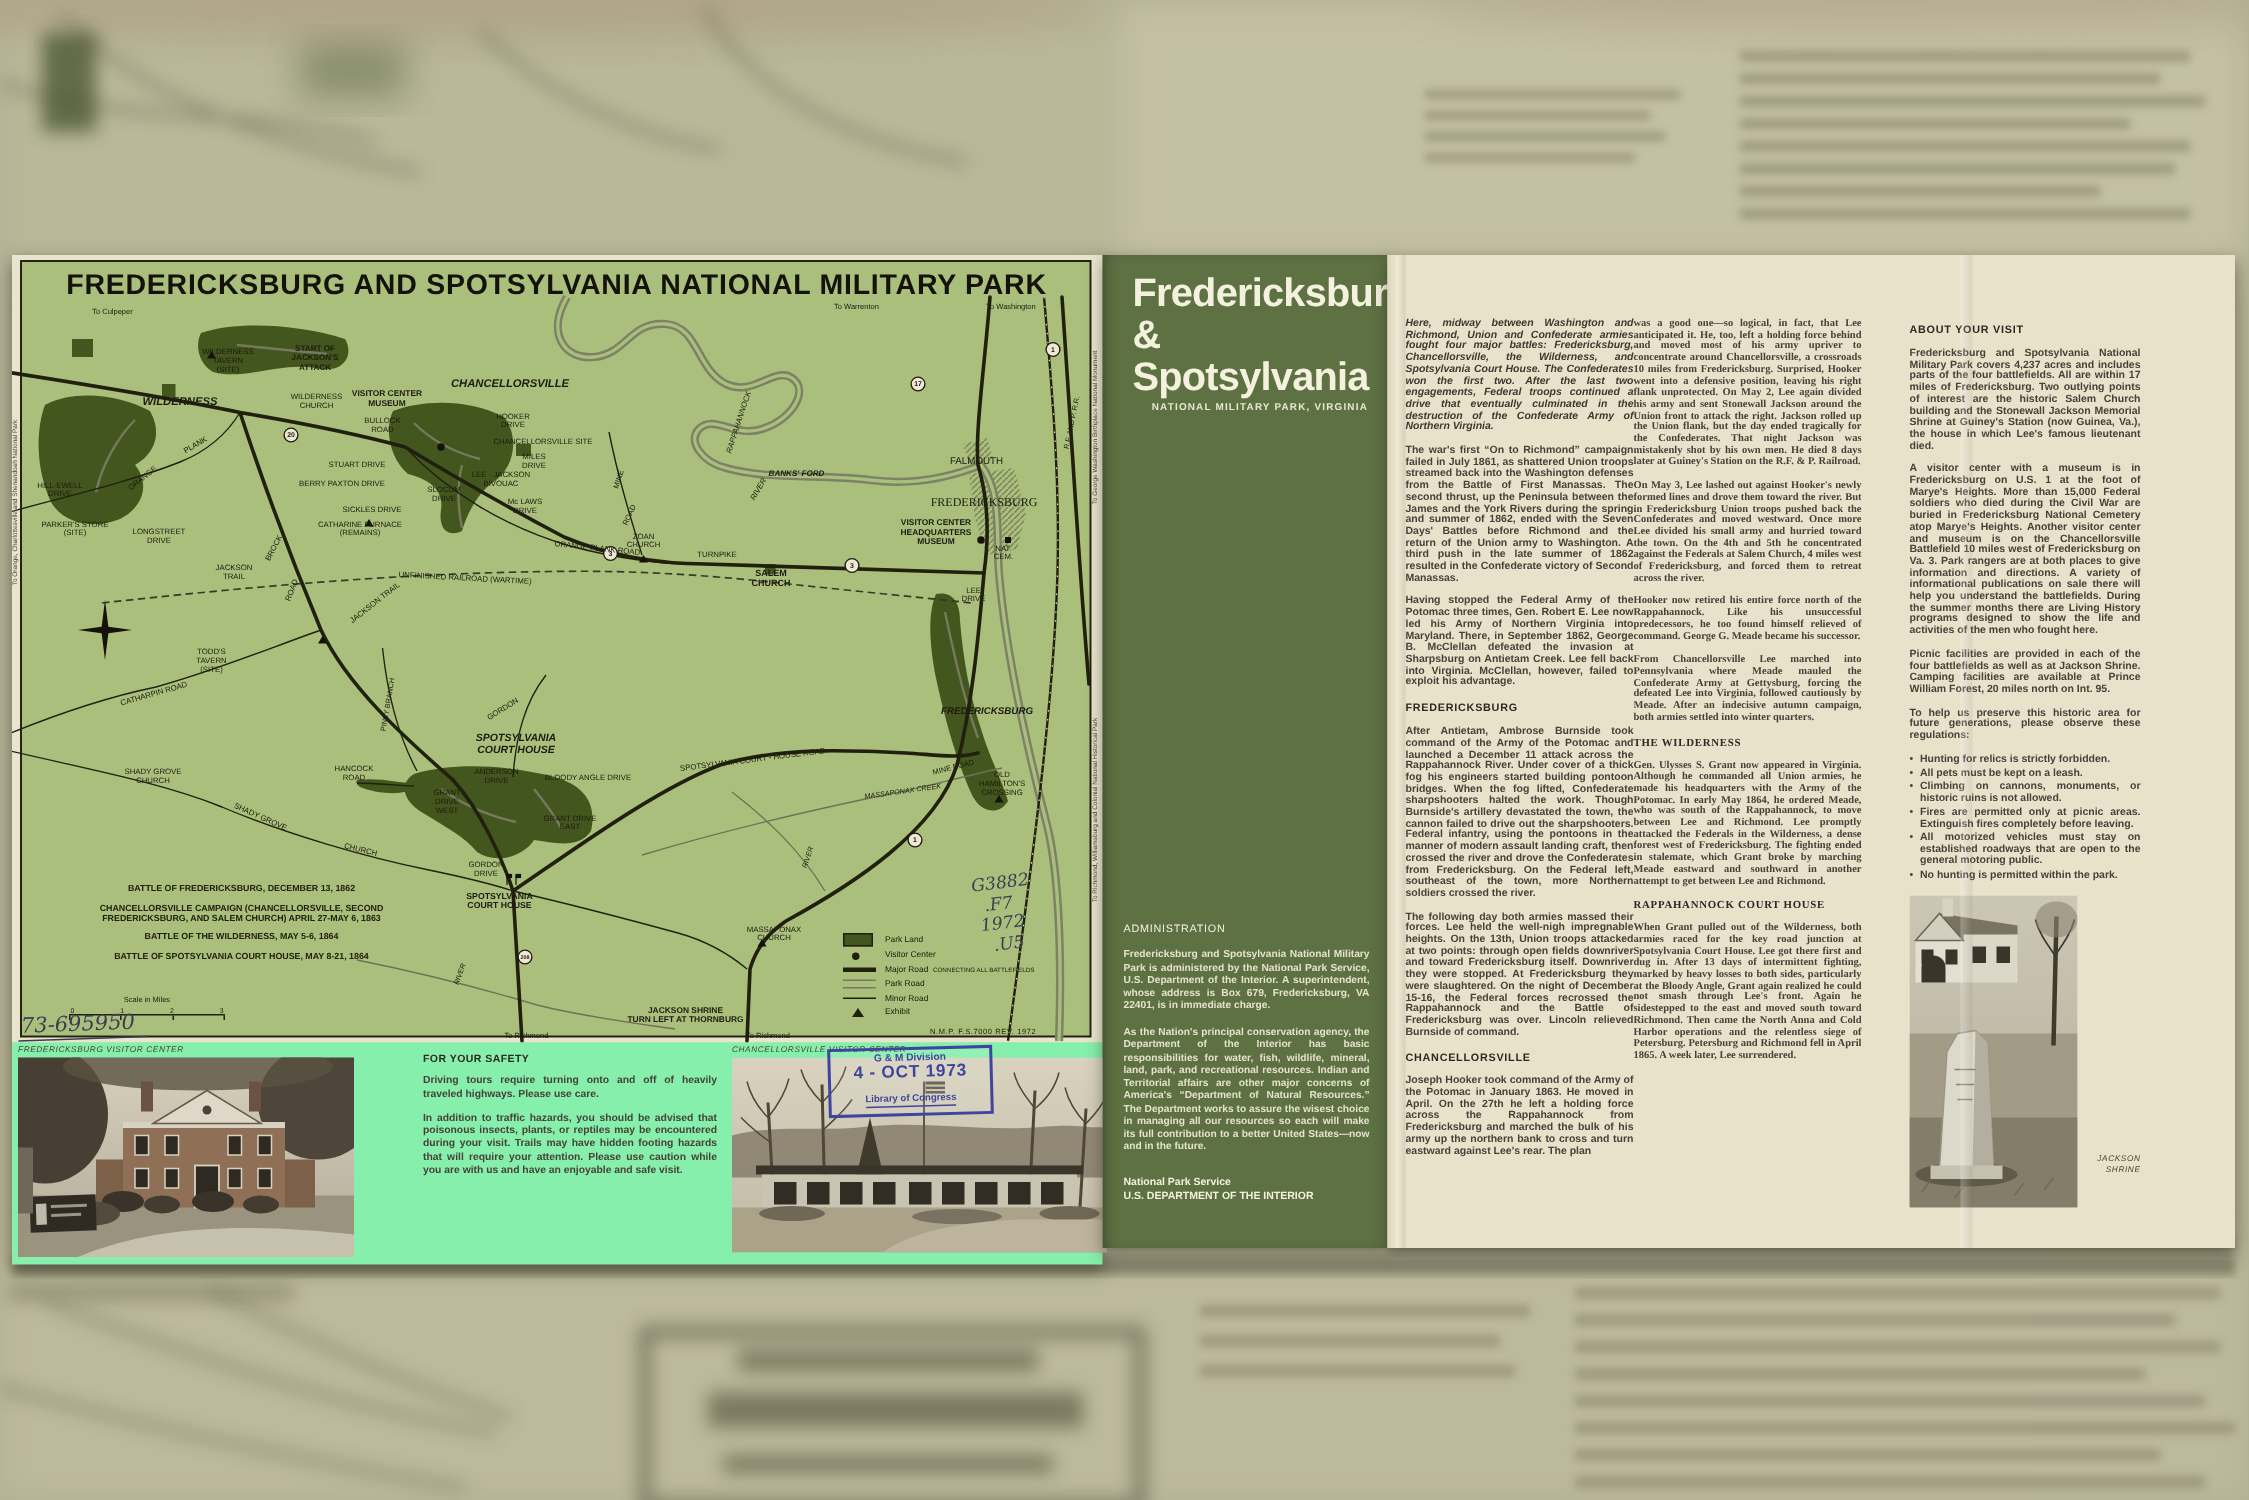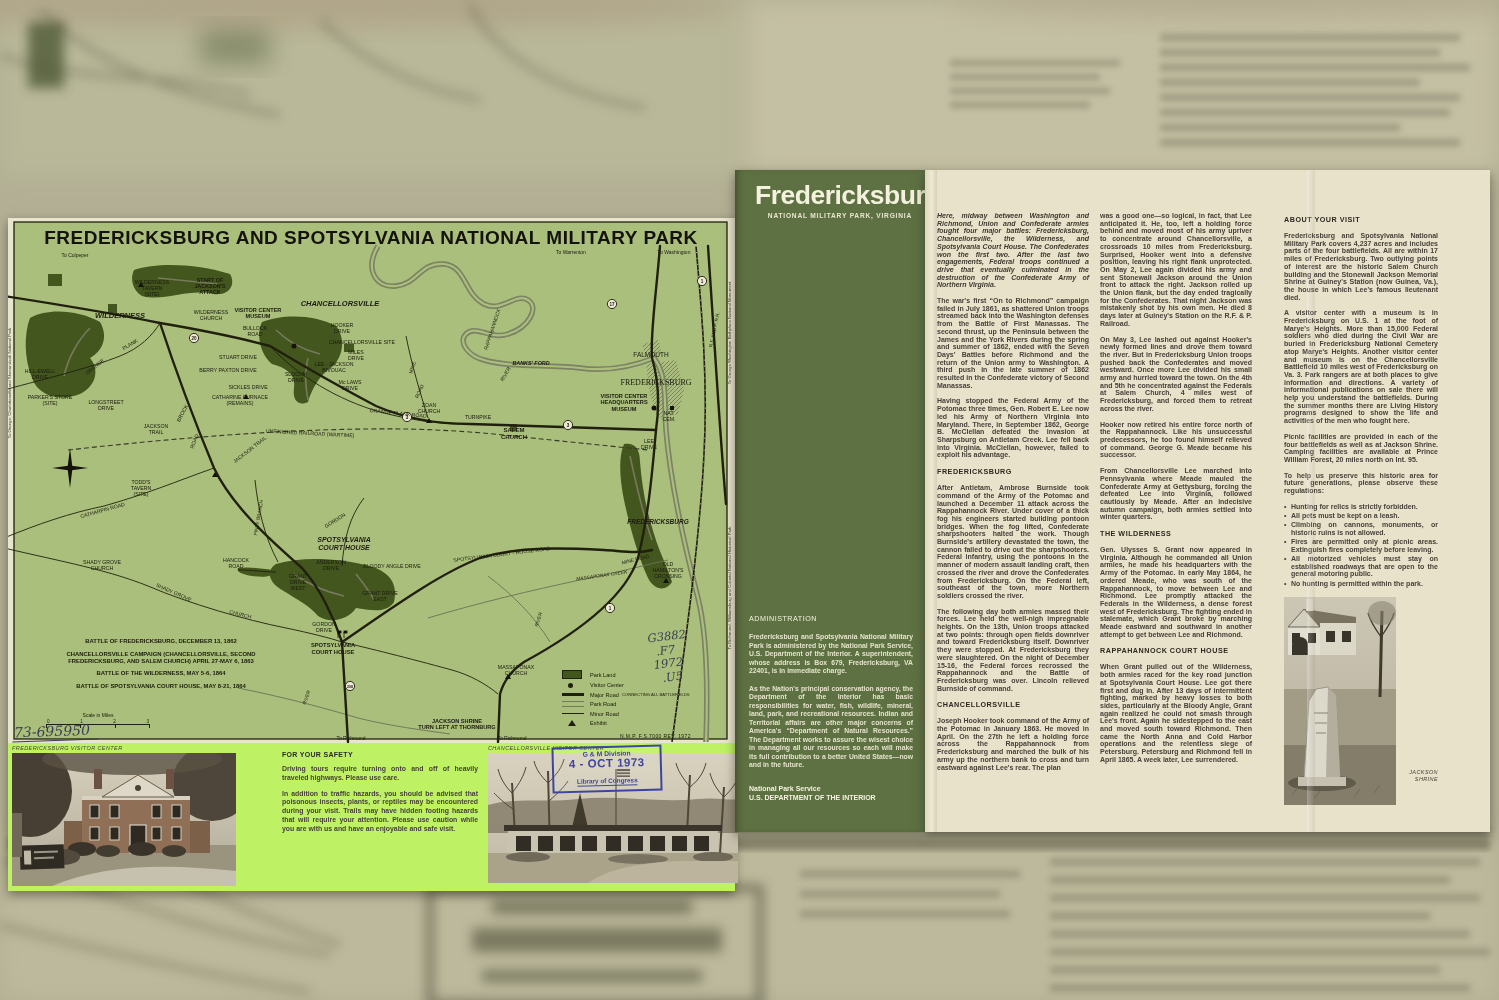--- a/index.html
+++ b/index.html
@@ -1,21 +1,21 @@
 <!DOCTYPE html>
 <html><head>
 <meta charset="utf-8">
 <style>
   html,body { margin:0; padding:0; background:#b2af94; }
   .stage { position:relative; width:1499px; height:1000px; overflow:hidden;
            font-family:"Liberation Sans", sans-serif; }
   .bg { position:absolute; left:0; top:0; }
 
   .page { position:absolute; top:170px; box-shadow:0 4px 10px rgba(40,38,25,.5); }
-  .page-left  { left:8px;   width:727px; height:673px; background:#bef264;margin-top:48px; }
+  .page-left  { left:8px;   width:727px; height:673px; background:#86efac; }
   .page-cover { left:735px; width:190px; height:662px; background:#5e7143;
                 box-shadow:inset 6px 0 10px -6px rgba(20,25,10,.6), 0 4px 10px rgba(40,38,25,.5); }
   .page-text  { left:925px; width:565px; height:662px; background:#e8e2cb; }
   .page-text::before { content:""; position:absolute; left:0; top:0; bottom:0; width:12px;
                 background:linear-gradient(90deg,#ddd6bd,#efe9d2 55%,rgba(0,0,0,.08)); }
   .page-text::after { content:""; position:absolute; left:382px; top:0; bottom:0; width:8px;
                 background:linear-gradient(90deg,rgba(255,255,255,.25),rgba(90,85,60,.10)); }
 
   
   .map-frame { position:absolute; left:0; top:0; width:727px; height:525px; }
@@ -69,21 +69,21 @@
                letter-spacing:.8px; color:#e9e6cf; }
   .admin { position:absolute; left:14px; top:444px; width:164px; }
   .admin-h { font-size:7.2px; font-weight:normal; letter-spacing:.5px; color:#f4f1de; margin-bottom:10px; }
   .admin p { font-size:6.8px; font-weight:bold; line-height:8.5px; text-align:justify; color:#e6e3cc; margin:0 0 9px; }
   .admin-f { font-size:7px; font-weight:bold; color:#f4f1de; line-height:9px; }
   .admin-f1 { margin-top:14px; }
 
   
   .cols { position:absolute; left:12px; top:42px; display:flex; }
   .col { width:152px; }
-  .col2 { margin-left:11px; }
+  .col2 { margin-left:0;font-family:Liberation Serif, serif; }
   .col3 { margin-left:32px; width:154px; }
   .col-p { font-size:7px; font-weight:bold; line-height:7.7px; text-align:justify; color:#47413a; margin:0 0 8px; }
   .col-p.intro { font-style:italic; color:#3d382f; }
   .col-h { font-size:7.2px; font-weight:bold; letter-spacing:.5px; color:#2e2920; margin:3px 0 8px; }
   .col-ul { margin:0 0 8px; padding:0; list-style:none; }
   .col-ul li { position:relative; padding-left:7px; font-size:7px; font-weight:bold; line-height:7.7px;
                text-align:justify; color:#47413a; margin-bottom:1.5px; }
   .col-ul li::before { content:"\2022"; position:absolute; left:0; top:0; }
   .fig3 { position:relative; margin-top:10px; width:154px; }
   .fig3-cap { position:absolute; right:0; bottom:26px; text-align:right; font-style:italic;
@@ -553,20 +553,21 @@
           <div class="stamp-l2">4 - OCT 1973</div>
           <span class="stamp-l3">Library of Congress</span>
         </div>
       </figure>
     </div>
   </div>
 
   <div class="page page-cover">
     <div class="cover-title">
       <div>Fredericksburg</div>
+      <div>&amp; Spotsylvania</div>
     </div>
     <div class="cover-sub">NATIONAL MILITARY PARK, VIRGINIA</div>
     <div class="admin">
       <div class="admin-h">ADMINISTRATION</div>
       <p>Fredericksburg and Spotsylvania National Military Park is administered by the National Park Service, U.S. Department of the Interior. A superintendent, whose address is Box 679, Fredericksburg, VA 22401, is in immediate charge.</p>
       <p>As the Nation's principal conservation agency, the Department of the Interior has basic responsibilities for water, fish, wildlife, mineral, land, park, and recreational resources. Indian and Territorial affairs are other major concerns of America's “Department of Natural Resources.” The Department works to assure the wisest choice in managing all our resources so each will make its full contribution to a better United States—now and in the future.</p>
       <div class="admin-f admin-f1">National Park Service</div>
       <div class="admin-f">U.S. DEPARTMENT OF THE INTERIOR</div>
     </div>
   </div>

